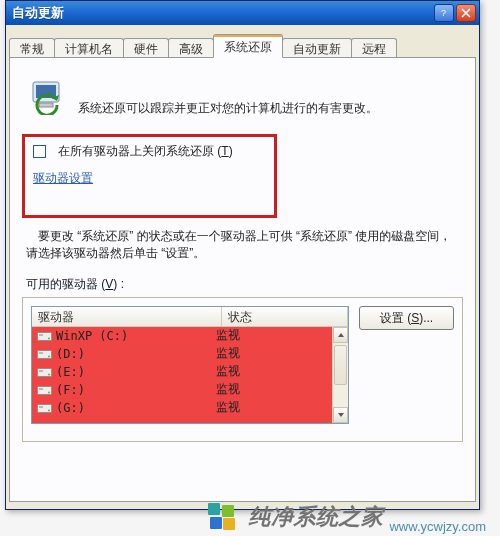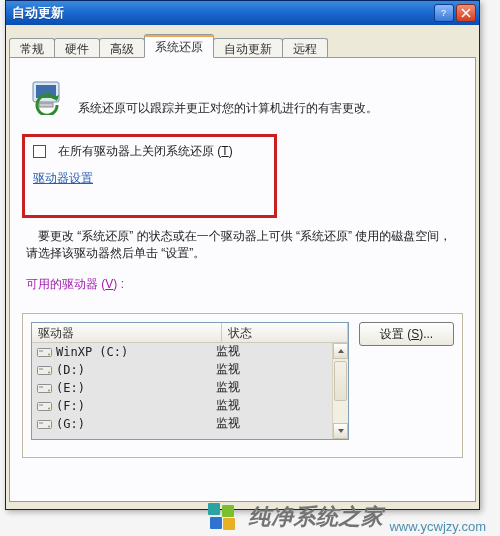--- a/index.html
+++ b/index.html
@@ -134,35 +134,35 @@
     display: inline-block;
   }
 
   .desc-block {
     color:#222;
     line-height: 17px;
     margin: 4px 4px 14px 4px;
     text-indent: 1em;
   }
 
-  .avail-label { color:#a21caf; margin: 2px 2px 20px 4px; }
+  .avail-label { color:#0f172a; margin: 2px 2px 4px 4px; }
 
   .fieldset {
     border: 1px solid #bfb8a5;
     height: 145px;
     position: relative;
     padding: 8px;
     display: flex;
     gap: 10px;
   }
 
   .drive-list {
     flex:1;
     border: 1px solid #7f9db9;
-    background: #e5e5e5;
+    background: #ef4444;
     display: flex;
     flex-direction: column;
     height: 118px;
     position: relative;
   }
   .drive-header {
     display: flex;
     height: 20px;
     background: linear-gradient(to bottom, #fdfdfd, #eceae1);
     border-bottom: 1px solid #cfcabb;
@@ -278,20 +278,21 @@
       <div class="win-btn close">
         <svg viewBox="0 0 10 10">
             <path d="M1 1 L9 9 M9 1 L1 9" stroke="#fff" stroke-width="1.6"></path>
           </svg>
       </div>
     </div>
   </div>
 
   <div class="tabstrip">
     <div class="tab">常规</div>
+    <div class="tab">计算机名</div>
     <div class="tab">硬件</div>
     <div class="tab">高级</div>
     <div class="tab active">系统还原</div>
     <div class="tab">自动更新</div>
     <div class="tab">远程</div>
   </div>
 
   <div class="tabpanel">
 
     <div class="intro">

